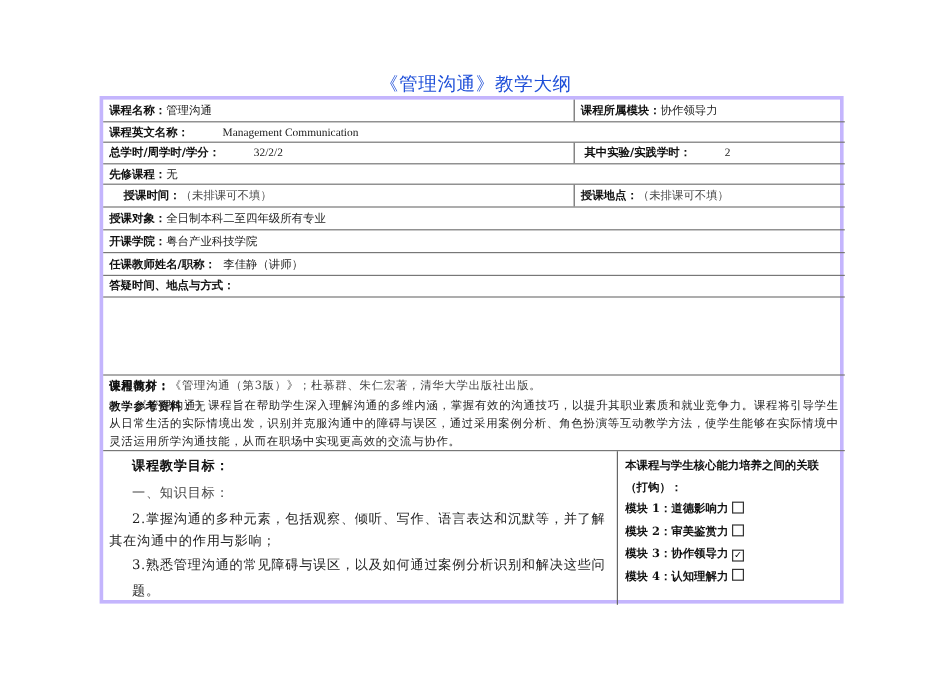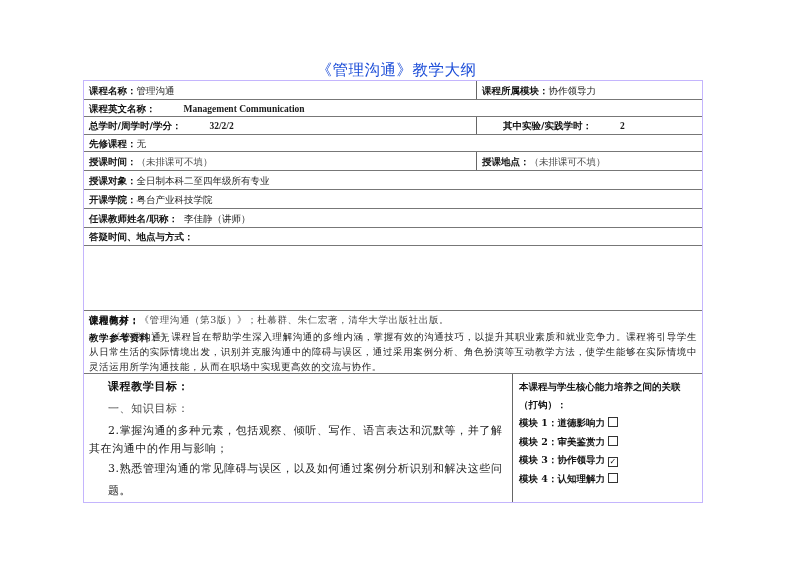--- a/index.html
+++ b/index.html
@@ -6,30 +6,30 @@
   body {
     width: 793px; height: 561px; background: #ffffff; position: relative; overflow: hidden;
     font-family: "DejaVu Serif", "Liberation Serif", serif; color: #1a1a1a;
   }
   .title {
     position: absolute; left: 0; width: 793px; top: 60px; text-align: center;
     font-size: 15.5px; letter-spacing: 0.5px; color: #1d4ed8;
   }
   .frame {
     position: absolute; left: 83px; top: 80px; width: 620px; height: 423px;
-    border: 1px solid #c4b5fd; box-sizing: border-box;
+    border: 3px solid #c4b5fd; box-sizing: border-box;
   }
   .row {
     position: absolute; left: 0; width: 618px; border-bottom: 1px solid #777; box-sizing: border-box;
     font-size: 9.5px; line-height: 19px;
   }
   .cell { position: absolute; top: 0; height: 100%; padding-left: 5px; box-sizing: border-box; white-space: nowrap; }
   .vline { position: absolute; top: 0; height: 100%; border-left: 1px solid #666; }
   .lbl { font-weight: bold; color: #111; }
-  .en { font-family: "Liberation Serif", serif; font-weight: bold; padding-left: 28px; }
+  .en { font-family: "Liberation Serif", serif; font-weight: normal; padding-left: 28px; }
   .val { color: #222; }
   .light { color: #444; }
   .block { position: absolute; left: 0; width: 618px; border-bottom: 1px solid #777; box-sizing: border-box; font-size: 9.5px; }
   .para { padding: 0 5px; line-height: 18.5px; text-align: justify; color: #222; letter-spacing: 0.6px; white-space: normal; }
   .indent { text-indent: 2.3em; }
   .obj { position: absolute; top: 0; left: 0; width: 429px; height: 100%; font-size: 11px; color: #222; }
   .obj p { margin: 0; padding: 0 5px; line-height: 18px; letter-spacing: 0.6px; }
   .mods { position: absolute; top: 0; left: 429px; width: 189px; height: 100%; padding: 4px 6px; box-sizing: border-box; font-size: 9.5px; line-height: 18.5px; color: #111; }
   .box { display: inline-block; width: 8px; height: 8px; border: 1px solid #333; vertical-align: -1px; margin-left: 3px; font-size: 8px; line-height: 8px; text-align: center; }
 </style>
@@ -54,33 +54,33 @@
     <div class="cell" style="left:0; width:618px;">
       <span class="lbl">课程英文名称：</span><span class="en">Management Communication</span>
     </div>
   </div>
 
   <div class="row" style="top:36px; height:18px; line-height:18px;">
     <div class="cell" style="left:0; width:392px;">
       <span class="lbl">总学时/周学时/学分：</span><span class="en">32/2/2</span>
     </div>
     <div class="vline" style="left:392px;"></div>
-    <div class="cell" style="left:414px; width:225px;">
+    <div class="cell" style="left:396px; width:225px;">
       <span class="lbl">其中实验/实践学时：</span><span class="en">2</span>
     </div>
   </div>
 
   <div class="row" style="top:54px; height:17px; line-height:17px;">
     <div class="cell" style="left:0; width:618px;">
       <span class="lbl">先修课程：</span><span class="val">无</span>
     </div>
   </div>
 
   <div class="row" style="top:71px; height:19px;">
-    <div class="cell" style="left:0; width:392px;">
+    <div class="cell" style="left:12px; width:392px;">
       <span class="lbl">授课时间：</span><span class="light">（未排课可不填）</span>
     </div>
     <div class="vline" style="left:392px;"></div>
     <div class="cell" style="left:393px; width:225px;">
       <span class="lbl">授课地点：</span><span class="light">（未排课可不填）</span>
     </div>
   </div>
 
   <div class="row" style="top:90px; height:19px;">
     <div class="cell" style="left:0; width:618px;">

